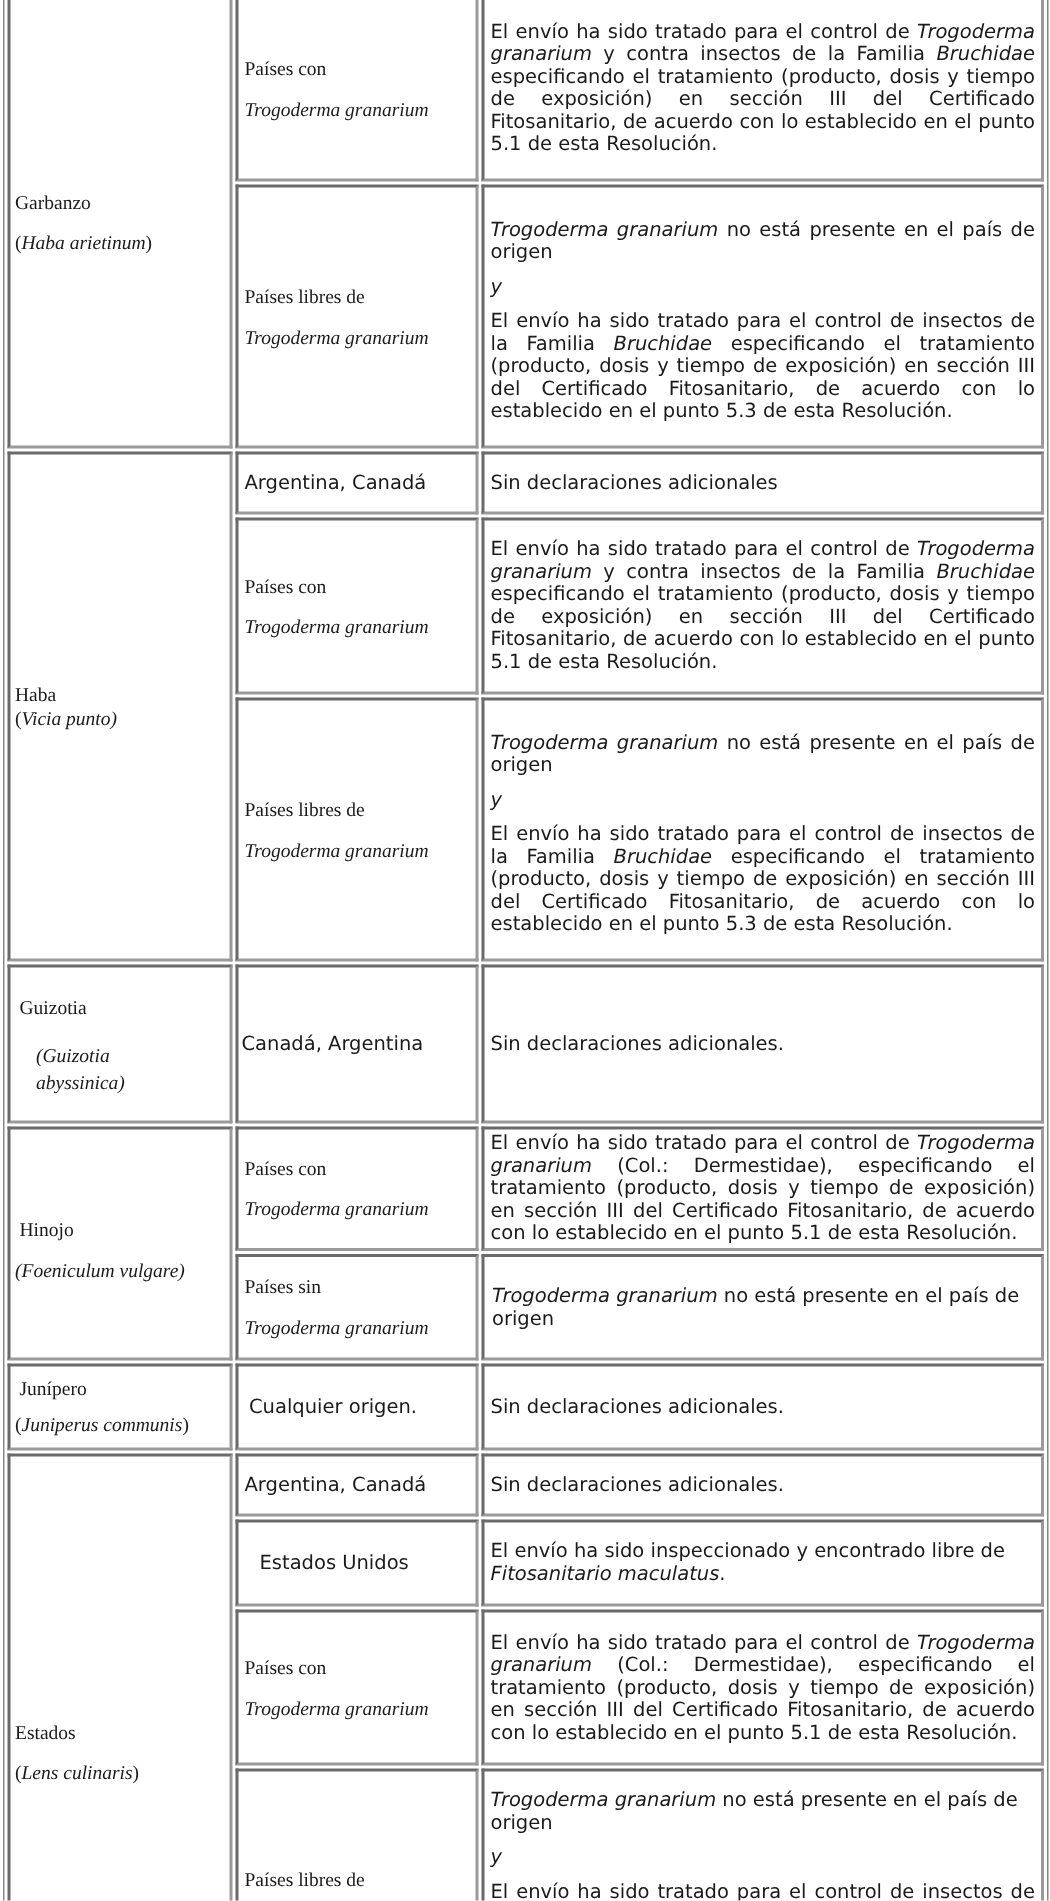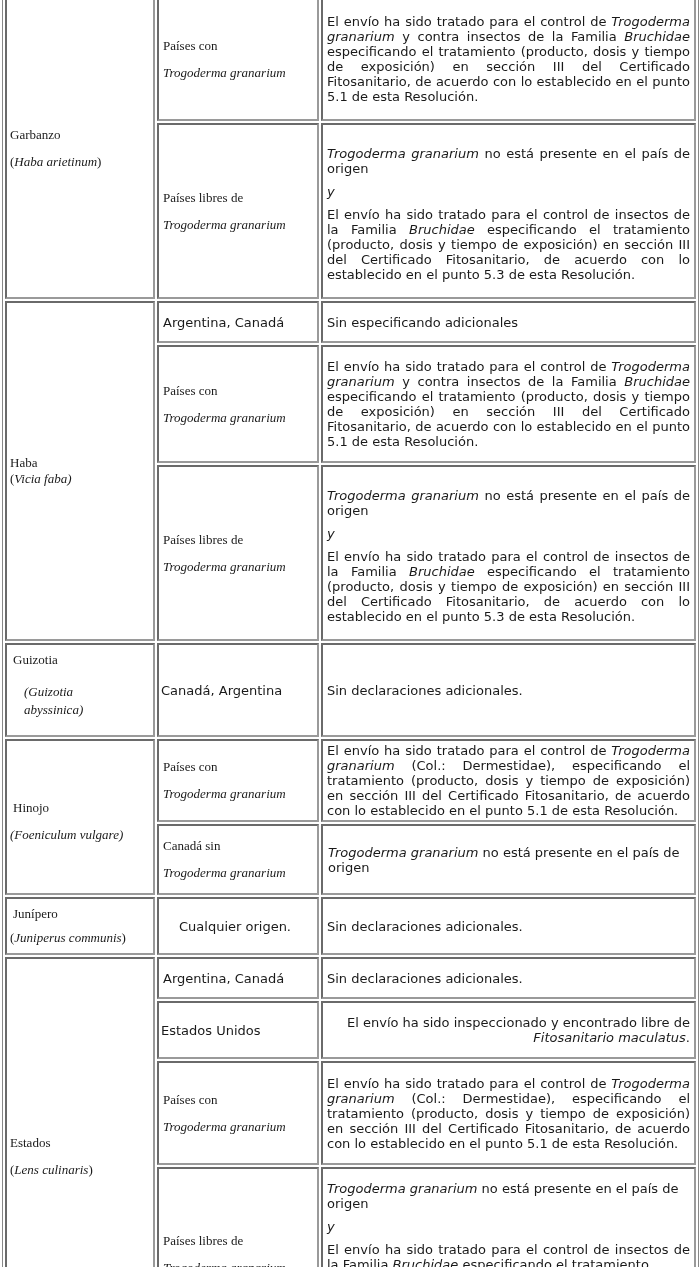--- a/index.html
+++ b/index.html
@@ -52,27 +52,27 @@
     </td>
     <td class="req">
       <p class="sp"><i>Trogoderma granarium</i> <span>no está presente en el país de origen</span></p>
       <p class="y"><i>y</i></p>
       <p><span>El envío ha sido tratado para el control de insectos de la Familia</span> <i>Bruchidae</i> <span>especificando el tratamiento (producto, dosis y tiempo de exposición) en sección III del Certificado Fitosanitario, de acuerdo con lo establecido en el punto 5.3 de esta Resolución.</span></p>
     </td>
   </tr>
 
   <tr style="height:42px">
     <td rowspan="3" class="crop">
-      <p style="margin:0;line-height:16px"><span>Haba</span><br>(<i>Vicia faba</i><i>)</i></p>
+      <p style="margin:0;line-height:16px"><span>Haba</span><br>(<i>Vicia punto</i><i>)</i></p>
     </td>
     <td class="origin">
       <span>Argentina, Canadá</span>
     </td>
     <td class="req">
-      <span>Sin especificando adicionales</span>
+      <span>Sin declaraciones adicionales</span>
     </td>
   </tr>
   <tr style="height:118px">
     <td class="origin">
       <p>Países con</p>
       <p><i>Trogoderma granarium</i></p>
     </td>
     <td class="req">
       <p><span>El envío ha sido tratado para el control de</span> <i>Trogoderma granarium</i> <span>y contra insectos de la Familia</span> <i>Bruchidae</i> <span>especificando el tratamiento (producto, dosis y tiempo de exposición) en sección III del Certificado Fitosanitario, de acuerdo con lo establecido en el punto 5.1 de esta Resolución.</span></p>
     </td>
@@ -84,21 +84,21 @@
     </td>
     <td class="req">
       <p class="sp"><i>Trogoderma granarium</i> <span>no está presente en el país de origen</span></p>
       <p class="y"><i>y</i></p>
       <p><span>El envío ha sido tratado para el control de insectos de la Familia</span> <i>Bruchidae</i> <span>especificando el tratamiento (producto, dosis y tiempo de exposición) en sección III del Certificado Fitosanitario, de acuerdo con lo establecido en el punto 5.3 de esta Resolución.</span></p>
     </td>
   </tr>
 
   <tr style="height:56px">
     <td class="crop" style="padding-left:2px">
-      <p style="margin:4px 0 6px 3px">Guizotia</p>
+      <p style="margin:16px 0 6px 3px">Guizotia</p>
       <p style="margin:14px"><i>(Guizotia abyssinica)</i></p>
     </td>
     <td style="padding-left:2px">
       <span>Canadá, Argentina</span>
     </td>
     <td class="req">
       <span>Sin declaraciones adicionales.</span>
     </td>
   </tr>
 
@@ -110,58 +110,58 @@
     <td class="origin">
       <p>Países con</p>
       <p><i>Trogoderma granarium</i></p>
     </td>
     <td class="req" style="vertical-align:top">
       <p><span>El envío ha sido tratado para el control de</span> <i>Trogoderma granarium</i> <span>(Col.: Dermestidae), especificando el tratamiento (producto, dosis y tiempo de exposición) en sección III del Certificado Fitosanitario, de acuerdo con lo establecido en el punto 5.1 de esta Resolución.</span></p>
     </td>
   </tr>
   <tr style="height:70px">
     <td class="origin">
-      <p>Canadá sin</p>
+      <p>Países sin</p>
       <p><i>Trogoderma granarium</i></p>
     </td>
     <td class="req" style="text-align:left;padding-left:5px">
       <p><i>Trogoderma granarium</i> <span>no está presente en el país de origen</span></p>
     </td>
   </tr>
 
   <tr style="height:58px">
     <td class="crop" style="padding-left:2px">
       <p style="margin:0 0 6px 3px">Junípero</p>
       <p style="margin:0">(<i>Juniperus communis</i>)</p>
     </td>
-    <td style="padding-left:20px">
+    <td style="padding-left:7px">
       <span>Cualquier origen.</span>
     </td>
     <td class="req">
       <span>Sin declaraciones adicionales.</span>
     </td>
   </tr>
 
   <tr style="height:42px">
     <td rowspan="4" class="crop" style="vertical-align:top;padding-top:166px">
       <p>Estados</p>
       <p>(<i>Lens culinaris</i>)</p>
     </td>
     <td class="origin">
       <span>Argentina, Canadá</span>
     </td>
     <td class="req">
       <span>Sin declaraciones adicionales.</span>
     </td>
   </tr>
   <tr style="height:58px">
-    <td style="padding-left:2px">
+    <td style="padding-left:14px">
       <span>Estados Unidos</span>
     </td>
-    <td class="req" style="text-align:right">
+    <td class="req" style="text-align:left">
       <span>El envío ha sido inspeccionado y encontrado libre de</span><br><i>Fitosanitario maculatus</i><span>.</span>
     </td>
   </tr>
   <tr style="height:104px">
     <td class="origin">
       <p>Países con</p>
       <p><i>Trogoderma granarium</i></p>
     </td>
     <td class="req">
       <p><span>El envío ha sido tratado para el control de</span> <i>Trogoderma granarium</i> <span>(Col.: Dermestidae), especificando el tratamiento (producto, dosis y tiempo de exposición) en sección III del Certificado Fitosanitario, de acuerdo con lo establecido en el punto 5.1 de esta Resolución.</span></p>

